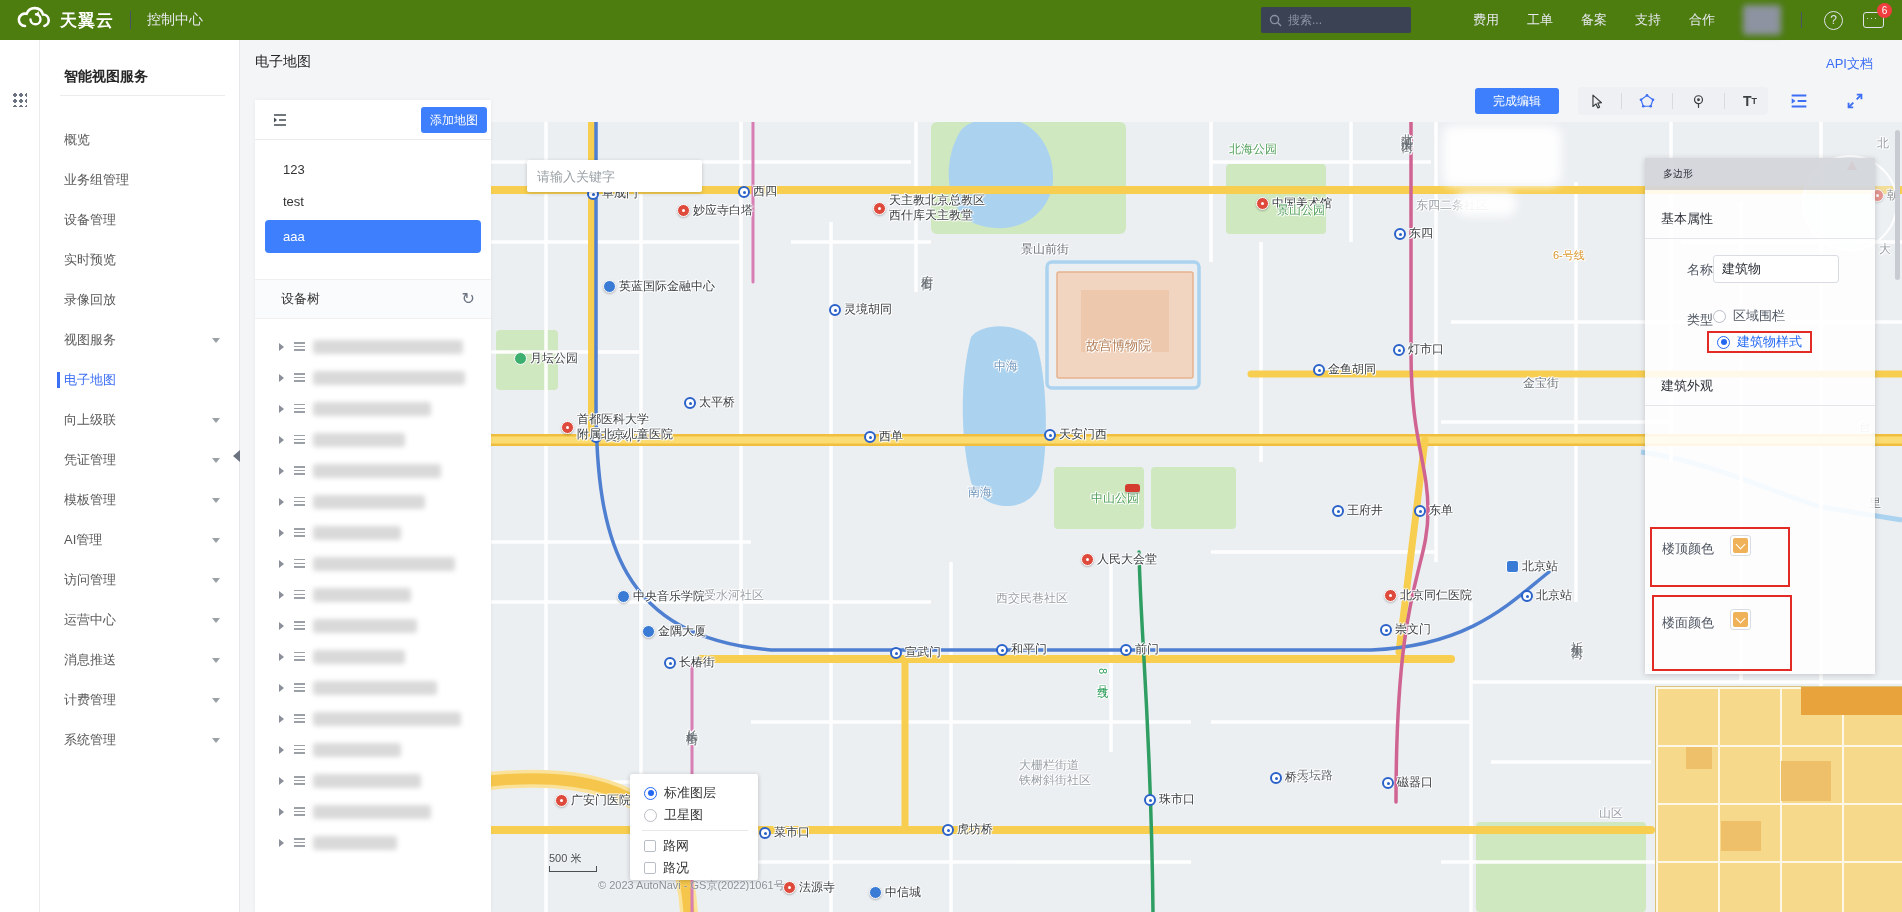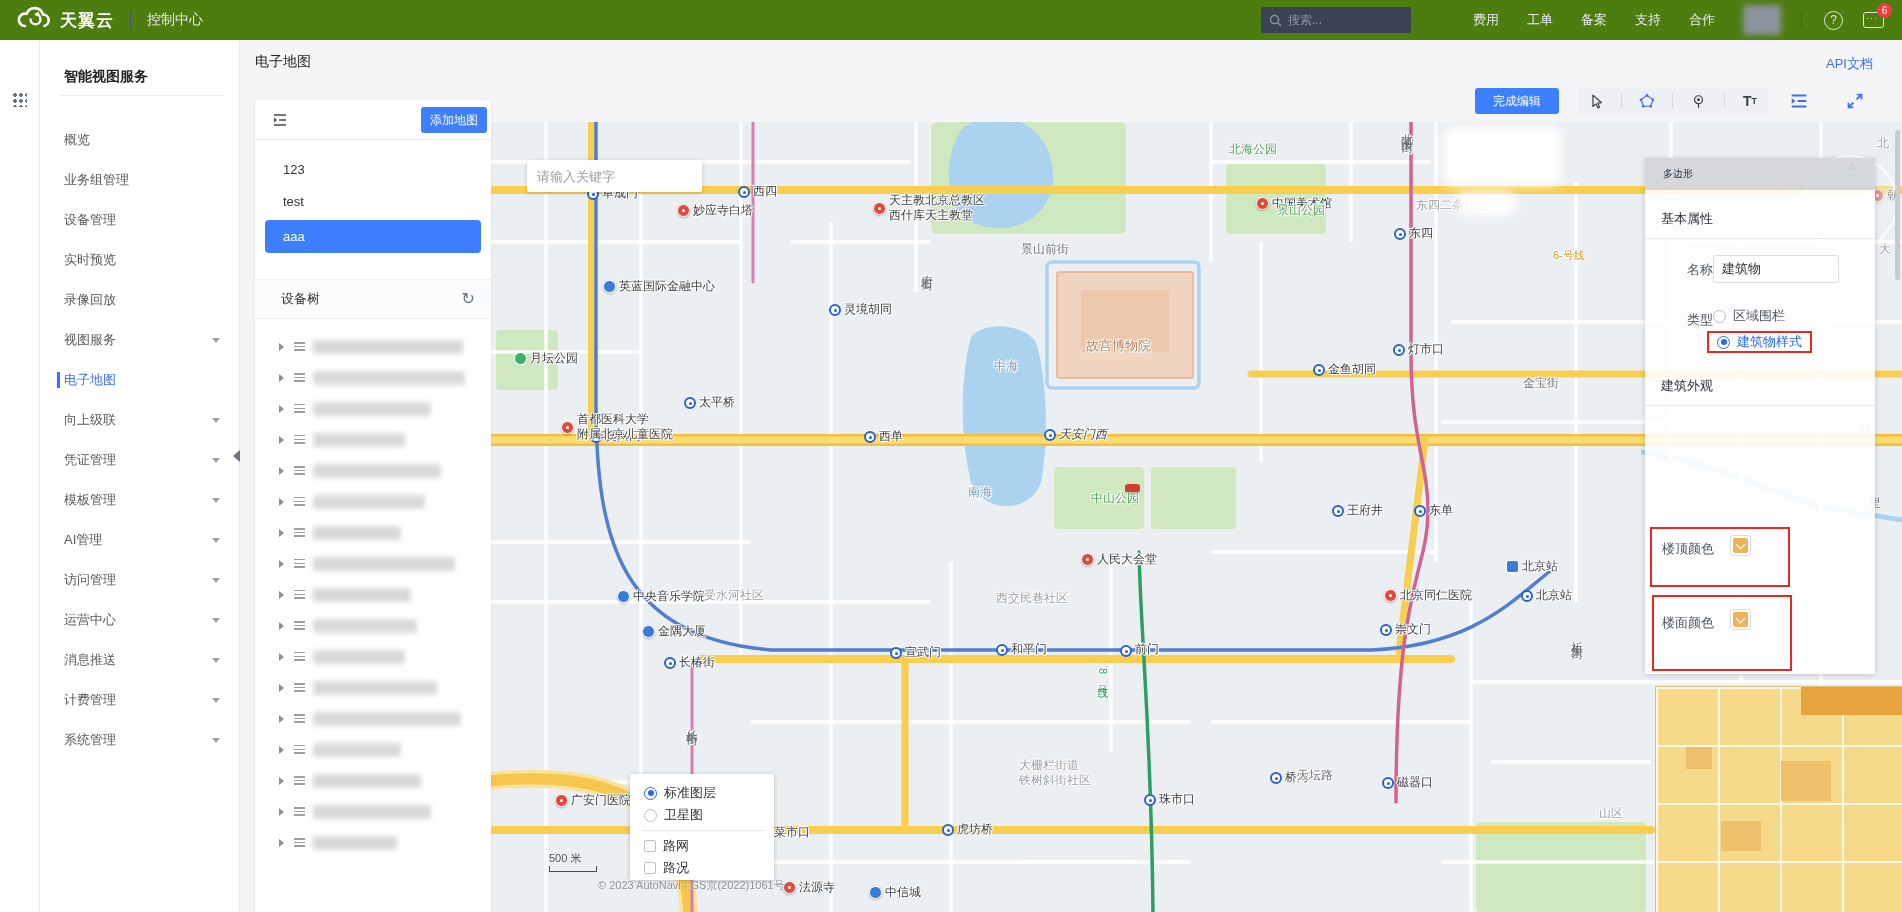--- a/index.html
+++ b/index.html
@@ -87,21 +87,21 @@
   .lbl.ly { color:#d9962c; font-size:11px; }
   .lbl.lg { color:#2e9e5b; font-size:11px; }
   .lbl.vert { writing-mode:vertical-rl; letter-spacing:2px; }
   .car-ic { position:absolute; width:15px; height:8px; background:#d43c30; border-radius:3px 3px 2px 2px; box-shadow:0 2px 0 rgba(0,0,0,.15); z-index:3; }
   .blur-blob { position:absolute; background:rgba(255,255,255,.92); border-radius:10px; filter:blur(5px); z-index:4; }
 
   .map-search { position:absolute; left:527px; top:160px; width:175px; height:32px; background:#fff; border-radius:2px; box-shadow:0 1px 4px rgba(0,0,0,.18); z-index:30; display:flex; align-items:center; padding:0 10px; }
   .map-search input { border:none; outline:none; font-size:13px; width:100%; color:#333; font-family:inherit; }
   .map-search input::placeholder { color:#9aa0a6; }
 
-  .layer-ctl { position:absolute; left:630px; top:774px; width:144px; height:106px; background:#fff; border-radius:2px; box-shadow:0 1px 5px rgba(0,0,0,.22); z-index:30; padding:8px 0 0 14px; }
+  .layer-ctl { position:absolute; left:630px; top:774px; width:128px; height:106px; background:#fff; border-radius:2px; box-shadow:0 1px 5px rgba(0,0,0,.22); z-index:30; padding:8px 0 0 14px; }
   .lc-row { display:flex; align-items:center; height:22px; font-size:13px; color:#333; cursor:pointer; }
   .lc-div { height:1px; background:#e8e8e8; margin:4px 10px 4px -2px; }
   .radio { width:13px; height:13px; border:1.5px solid #b9bec6; border-radius:50%; margin-right:7px; background:#fff; position:relative; flex:none; }
   .radio.on { border-color:#2468f2; }
   .radio.on:after { content:""; position:absolute; left:2.5px; top:2.5px; width:6px; height:6px; border-radius:50%; background:#2468f2; }
   .cbox { width:12px; height:12px; border:1.5px solid #b9bec6; border-radius:2px; margin-right:7px; background:#fff; flex:none; }
 
   .scale-txt { position:absolute; left:549px; top:851px; font-size:11px; color:#4a4f54; z-index:30; text-shadow:0 0 2px #fff; }
   .scale-bar { position:absolute; left:549px; top:866px; width:48px; height:6px; border-left:1.5px solid #4a4f54; border-right:1.5px solid #4a4f54; border-bottom:1.5px solid #4a4f54; z-index:30; }
   .copyright { position:absolute; left:598px; top:878px; font-size:11px; color:#8a9097; z-index:30; text-shadow:0 0 2px #fff; }
@@ -487,32 +487,32 @@
     </g>
   </svg>
   <div id="map-labels">
       <span class="lbl " style="left: 96px; top: 64px;"><i class="ic ic-sub"></i><span>阜成门</span></span>
       <span class="lbl " style="left: 247px; top: 62px;"><i class="ic ic-sub"></i><span>西四</span></span>
       <span class="lbl " style="left: 903px; top: 104px;"><i class="ic ic-sub"></i><span>东四</span></span>
       <span class="lbl " style="left: 338px; top: 180px;"><i class="ic ic-sub"></i><span>灵境胡同</span></span>
       <span class="lbl " style="left: 193px; top: 273px;"><i class="ic ic-sub"></i><span>太平桥</span></span>
       <span class="lbl " style="left: 99px; top: 307px;"><i class="ic ic-sub"></i><span>复兴门</span></span>
       <span class="lbl " style="left: 373px; top: 307px;"><i class="ic ic-sub"></i><span>西单</span></span>
-      <span class="lbl " style="left: 553px; top: 305px; font-style: italic;"><i class="ic ic-sub"></i><span>天安门西</span></span>
+      <span class="lbl " style="left: 553px; top: 305px;"><i class="ic ic-sub"></i><span>天安门西</span></span>
       <span class="lbl " style="left: 841px; top: 381px;"><i class="ic ic-sub"></i><span>王府井</span></span>
       <span class="lbl " style="left: 923px; top: 381px;"><i class="ic ic-sub"></i><span>东单</span></span>
       <span class="lbl " style="left: 902px; top: 220px;"><i class="ic ic-sub"></i><span>灯市口</span></span>
       <span class="lbl " style="left: 822px; top: 240px;"><i class="ic ic-sub"></i><span>金鱼胡同</span></span>
       <span class="lbl " style="left: 1030px; top: 466px;"><i class="ic ic-sub"></i><span>北京站</span></span>
       <span class="lbl " style="left: 1015px; top: 437px;"><i class="ic ic-rail"></i><span>北京站</span></span>
       <span class="lbl " style="left: 889px; top: 500px;"><i class="ic ic-sub"></i><span>崇文门</span></span>
       <span class="lbl " style="left: 173px; top: 533px;"><i class="ic ic-sub"></i><span>长椿街</span></span>
       <span class="lbl " style="left: 399px; top: 523px;"><i class="ic ic-sub"></i><span>宣武门</span></span>
       <span class="lbl " style="left: 505px; top: 520px;"><i class="ic ic-sub"></i><span>和平门</span></span>
-      <span class="lbl " style="left: 629px; top: 520px; align-items: flex-end;"><i class="ic ic-sub"></i><span>前门</span></span>
+      <span class="lbl " style="left: 629px; top: 520px;"><i class="ic ic-sub"></i><span>前门</span></span>
       <span class="lbl " style="left: 268px; top: 703px;"><i class="ic ic-sub"></i><span>菜市口</span></span>
       <span class="lbl " style="left: 451px; top: 700px;"><i class="ic ic-sub"></i><span>虎坊桥</span></span>
       <span class="lbl " style="left: 653px; top: 670px;"><i class="ic ic-sub"></i><span>珠市口</span></span>
       <span class="lbl " style="left: 779px; top: 648px;"><i class="ic ic-sub"></i><span>桥湾</span></span>
       <span class="lbl " style="left: 891px; top: 653px;"><i class="ic ic-sub"></i><span>磁器口</span></span>
       <span class="lbl " style="left: 186px; top: 81px;"><i class="ic ic-red"></i><span>妙应寺白塔</span></span>
       <span class="lbl " style="left: 382px; top: 71px;"><i class="ic ic-red"></i><span>天主教北京总教区
 西什库天主教堂</span></span>
       <span class="lbl " style="left: 765px; top: 74px; text-align: right;"><i class="ic ic-red"></i><span>中国美术馆</span></span>
       <span class="lbl " style="left: 590px; top: 430px;"><i class="ic ic-red"></i><span>人民大会堂</span></span>

